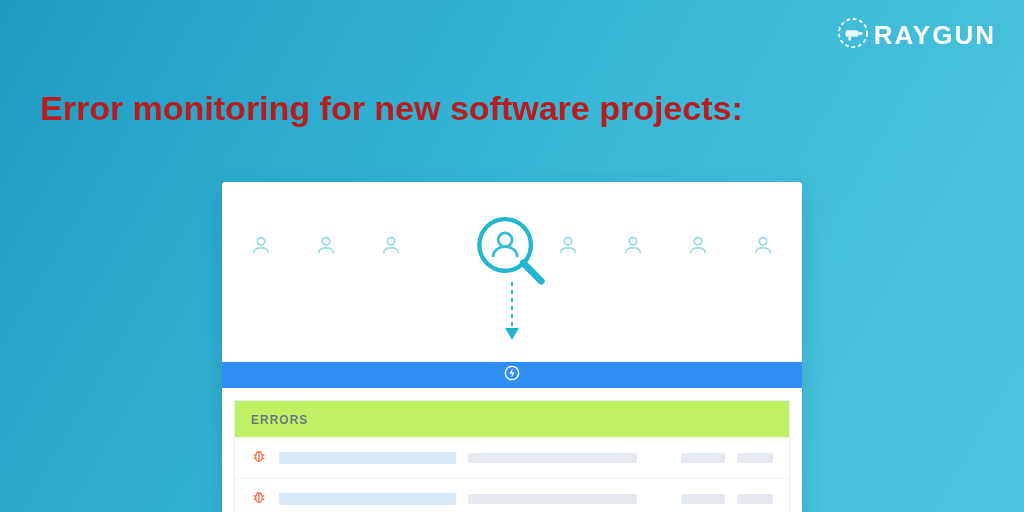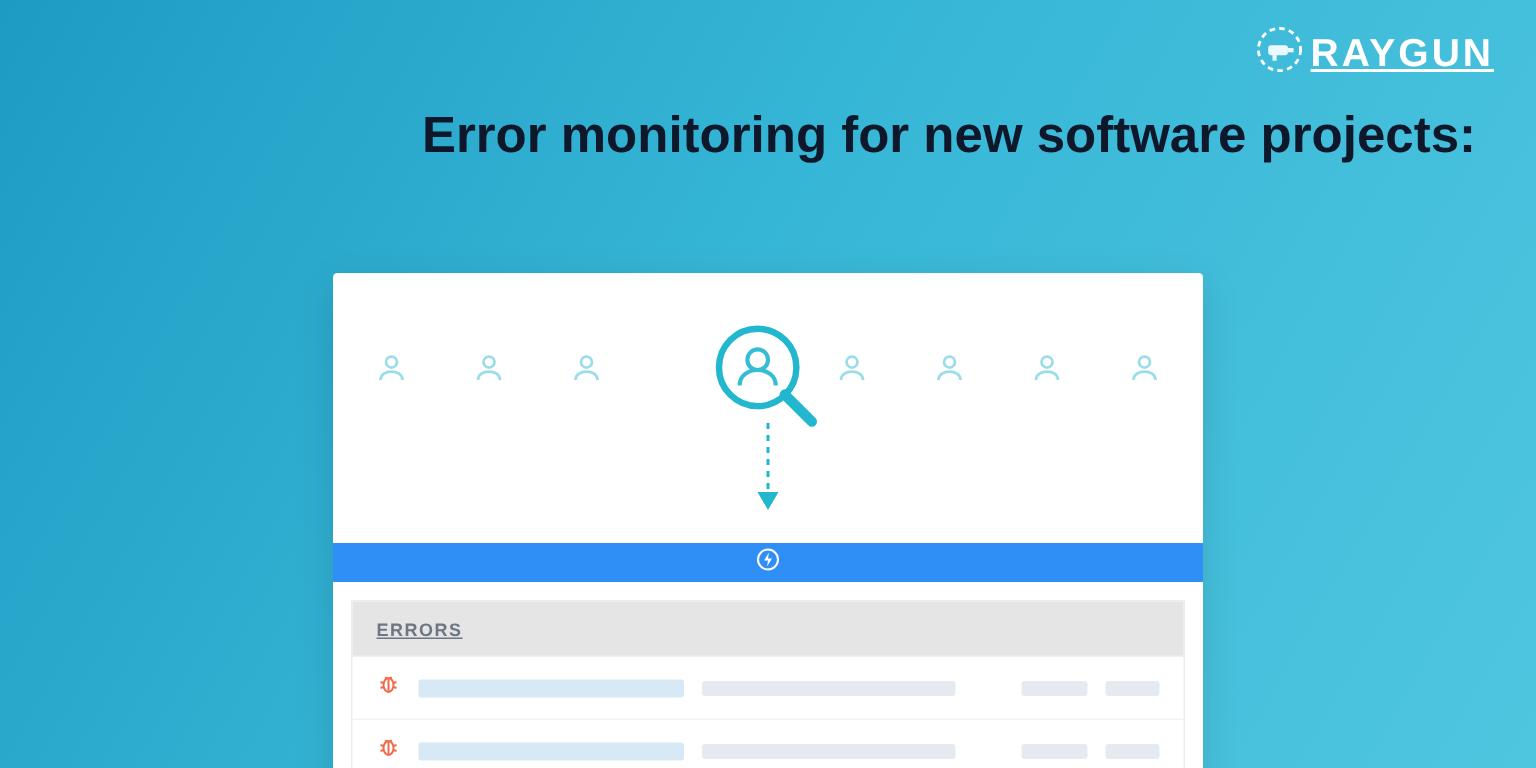--- a/index.html
+++ b/index.html
@@ -10,34 +10,33 @@
     position: relative;
   }
   .logo {
     position: absolute;
     top: 18px;
     right: 28px;
     display: flex;
     align-items: center;
     gap: 6px;
     color: #fff;
-    text-decoration: underline;
   }
   .logo-text {
     font-size: 26px;
     font-weight: 800;
     letter-spacing: 2px;
     color: #fff;
   }
   .headline {
     position: absolute;
-    top: 68px;
+    top: 86px;
     left: 0; right: 0;
-    text-align: right;
-    color: #0f172a;
+    text-align: left;
+    color: #b91c1c;
     font-size: 34px;
     font-weight: 700;
     line-height: 1.35;
     padding: 0 40px;
   }
   .card {
     position: absolute;
     left: 50%;
     top: 182px;
     transform: translateX(-50%);
@@ -93,23 +92,22 @@
     border: 1px solid #e9edf1;
     border-bottom: none;
     background: #fff;
   }
   .errors-title {
     font-size: 12px;
     letter-spacing: 1px;
     font-weight: 700;
     color: #6d7783;
     padding: 12px 16px 10px 16px;
-    background: #e5e5e5;
+    background: #bef264;
     border-bottom: 1px solid #eef1f4;
-    text-decoration: underline;
   }
   .error-row {
     display: flex;
     align-items: center;
     padding: 10px 16px;
     gap: 12px;
     border-bottom: 1px solid #f1f3f6;
   }
   .bug-icon { flex: 0 0 auto; }
   .bar {

